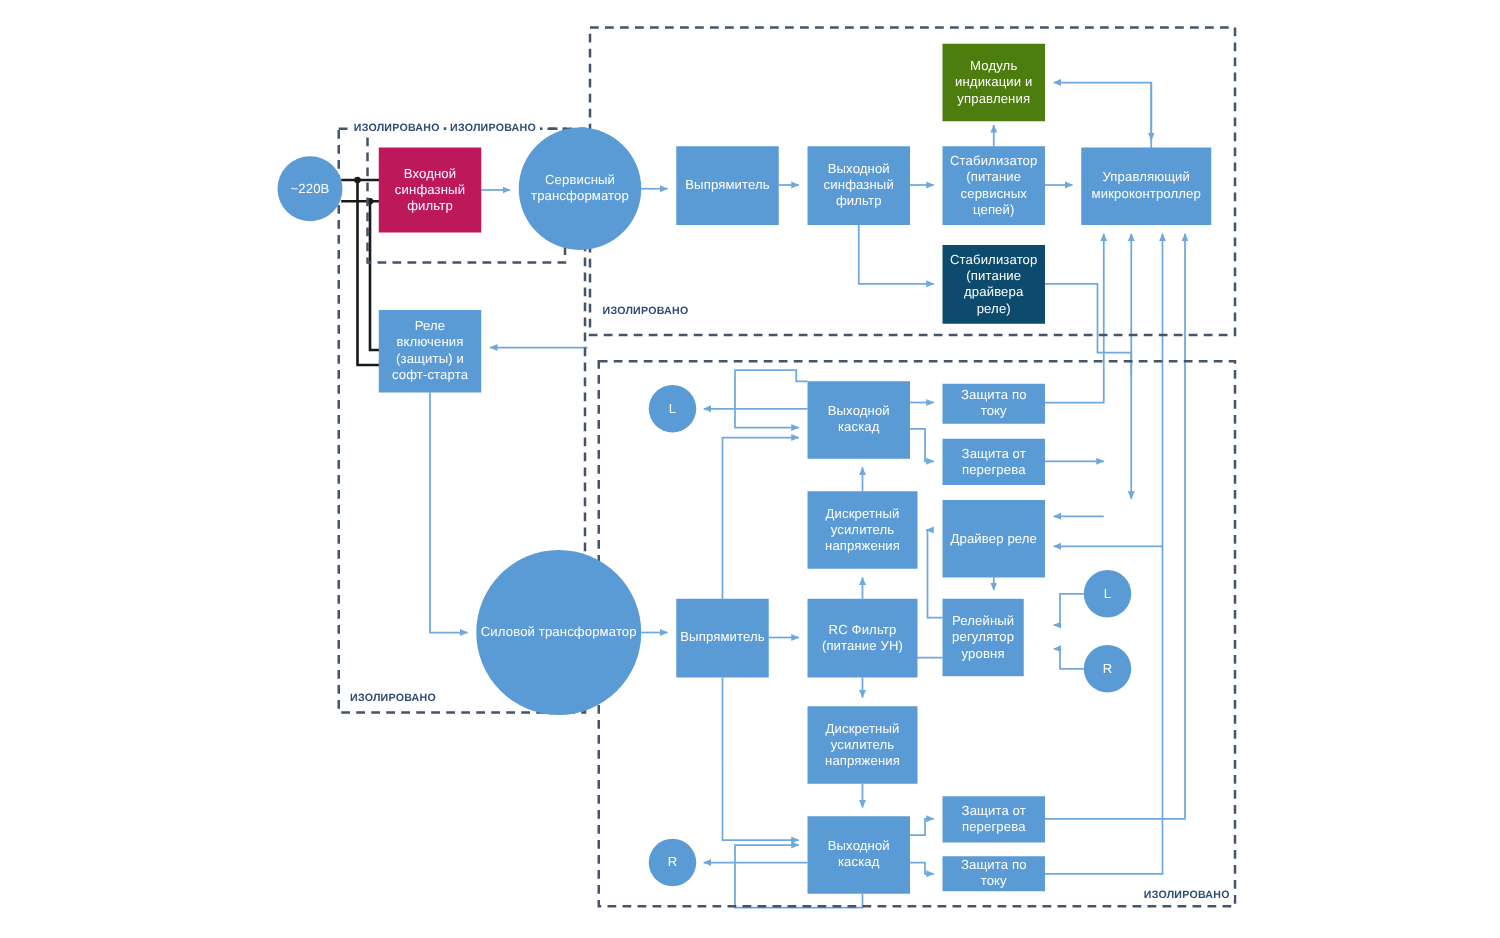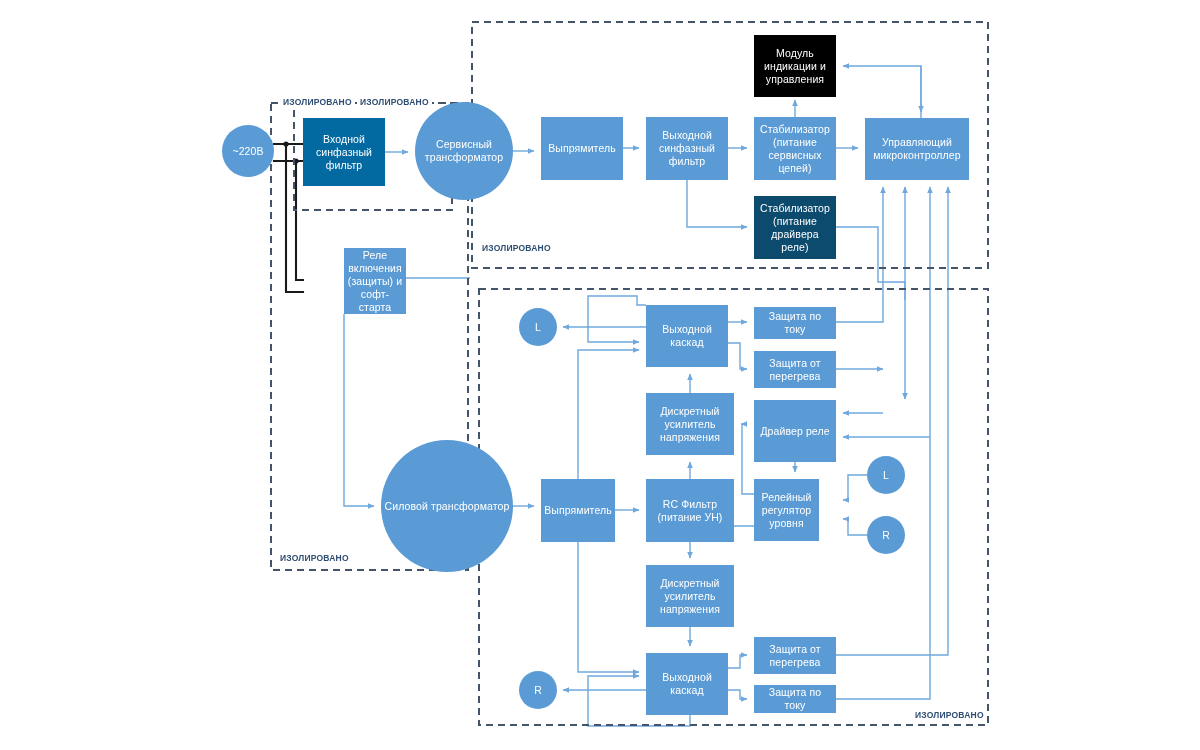--- a/index.html
+++ b/index.html
@@ -124,45 +124,45 @@
   <div class="zone-label" style="left:280px;top:97px">ИЗОЛИРОВАНО</div>
   <div class="zone-label" style="left:357px;top:97px">ИЗОЛИРОВАНО</div>
   <div class="zone-label" style="left:479px;top:243px">ИЗОЛИРОВАНО</div>
   <div class="zone-label" style="left:277px;top:553px">ИЗОЛИРОВАНО</div>
   <div class="zone-label" style="left:912px;top:710px">ИЗОЛИРОВАНО</div>
 
   <div id="nodes">
       <div class="node circle" style="left: 222px; top: 125px; width: 52px; height: 52px; background: rgb(91, 155, 213); color: rgb(255, 255, 255);">
         <span>~220В</span>
       </div>
-      <div class="node" style="left: 303px; top: 118px; width: 82px; height: 68px; background: #0369a1; color: rgb(255, 255, 255);">
+      <div class="node" style="left: 303px; top: 118px; width: 82px; height: 68px; background: #be185d; color: rgb(255, 255, 255);">
         <span>Входной синфазный фильтр</span>
       </div>
       <div class="node circle" style="left: 415px; top: 102px; width: 98px; height: 98px; background: rgb(91, 155, 213); color: rgb(255, 255, 255);">
         <span>Сервисный трансформатор</span>
       </div>
       <div class="node" style="left: 541px; top: 117px; width: 82px; height: 63px; background: rgb(91, 155, 213); color: rgb(255, 255, 255);">
         <span>Выпрямитель</span>
       </div>
       <div class="node" style="left: 646px; top: 117px; width: 82px; height: 63px; background: rgb(91, 155, 213); color: rgb(255, 255, 255);">
         <span>Выходной синфазный фильтр</span>
       </div>
       <div class="node" style="left: 754px; top: 117px; width: 82px; height: 63px; background: rgb(91, 155, 213); color: rgb(255, 255, 255);">
         <span>Стабилизатор (питание сервисных цепей)</span>
       </div>
       <div class="node" style="left: 865px; top: 118px; width: 104px; height: 62px; background: rgb(91, 155, 213); color: rgb(255, 255, 255);">
         <span>Управляющий микроконтроллер</span>
       </div>
-      <div class="node" style="left: 754px; top: 35px; width: 82px; height: 62px; background: #000000; color: rgb(255, 255, 255);">
+      <div class="node" style="left: 754px; top: 35px; width: 82px; height: 62px; background: #4d7c0f; color: rgb(255, 255, 255);">
         <span>Модуль индикации и управления</span>
       </div>
       <div class="node" style="left: 754px; top: 196px; width: 82px; height: 63px; background: #0c4a6e; color: rgb(255, 255, 255);">
         <span>Стабилизатор (питание драйвера реле)</span>
       </div>
-      <div class="node" style="left: 303px; top: 248px; width: 62px; height: 66px; background: rgb(91, 155, 213); color: rgb(255, 255, 255); margin-left: 41px;">
+      <div class="node" style="left: 303px; top: 248px; width: 82px; height: 66px; background: rgb(91, 155, 213); color: rgb(255, 255, 255);">
         <span>Реле включения (защиты) и софт-старта</span>
       </div>
       <div class="node circle" style="left: 381px; top: 440px; width: 132px; height: 132px; background: rgb(91, 155, 213); color: rgb(255, 255, 255);">
         <span>Силовой трансформатор</span>
       </div>
       <div class="node" style="left: 541px; top: 479px; width: 74px; height: 63px; background: rgb(91, 155, 213); color: rgb(255, 255, 255);">
         <span>Выпрямитель</span>
       </div>
       <div class="node" style="left: 646px; top: 479px; width: 88px; height: 63px; background: rgb(91, 155, 213); color: rgb(255, 255, 255); justify-content: center;">
         <span>RC Фильтр (питание УН)</span>

